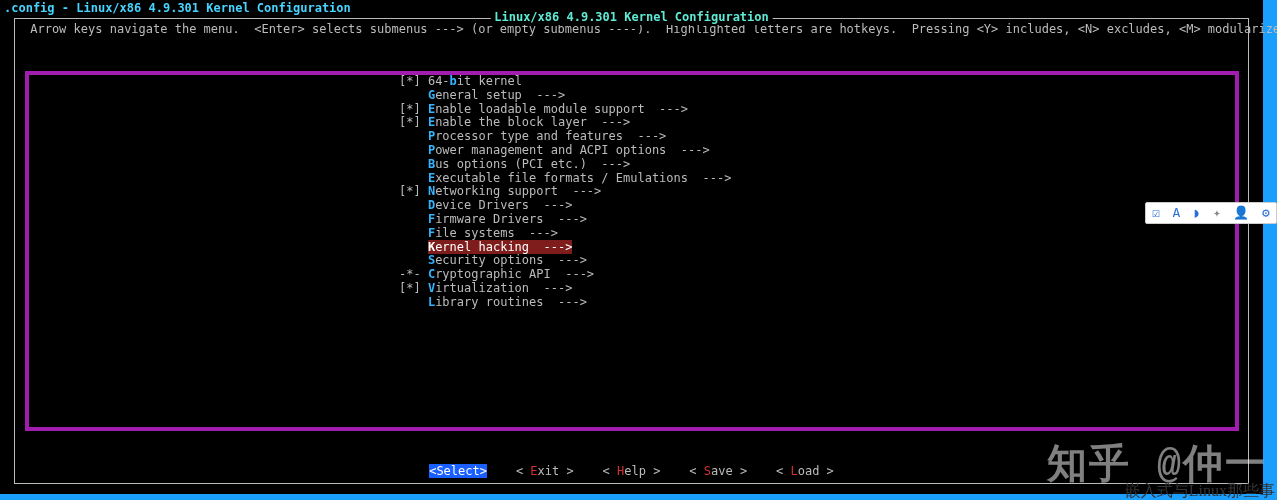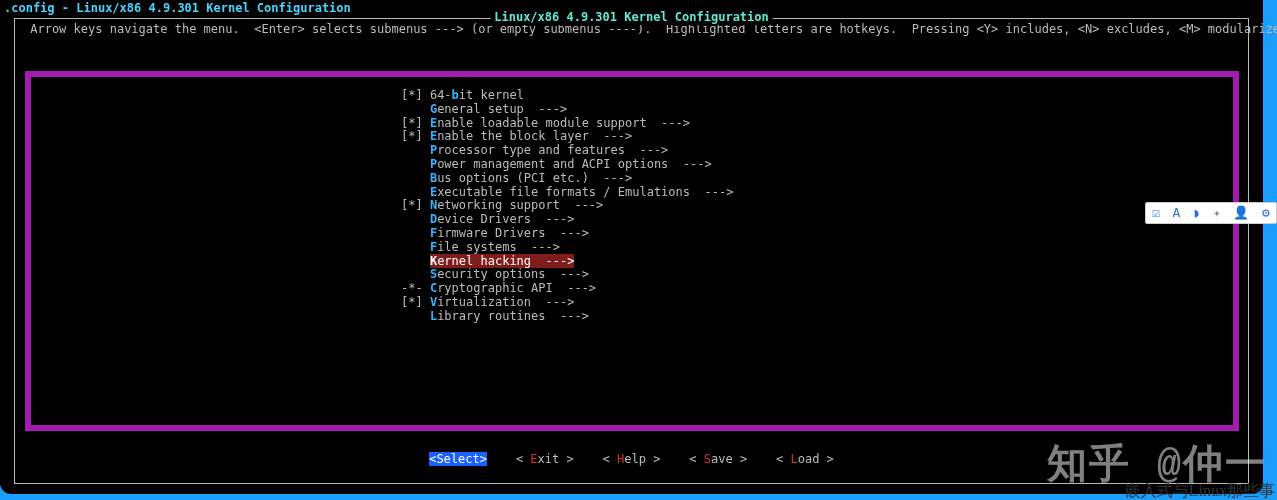--- a/index.html
+++ b/index.html
@@ -24,21 +24,20 @@
     font-weight: bold;
     background: #000;
     width: 1263px;
   }
   .inner-black {
     position: absolute;
     top: 0; left: 0;
     width: 1263px;
     height: 494px;
     background: #000;
-    border-radius: 11px;
   }
   .outer-box {
     position: absolute;
     top: 18px;
     left: 14px;
     width: 1235px;
     height: 466px;
     border: 1px solid #bbb;
     background: #000;
   }
@@ -56,23 +55,23 @@
     color: #bbb;
     padding: 4px 8px 2px 8px;
     white-space: pre;
   }
   .inner-box {
     position: absolute;
     top: 52px;
     left: 10px;
     width: 1214px;
     height: 360px;
-    border: 6px solid #a21caf;
+    border: 4px solid #a21caf;
     background: #000;
-    padding-top: 12px;
+    padding-top: 0;
   }
   .menu-list {
     color: #bbb;
   }
   .menu-row {
     white-space: pre;
     padding-left: 370px;
     height: 13.8px;
   }
   .menu-row.selected {
@@ -80,21 +79,21 @@
   }
   .menu-row.selected .prefix { color:#bbb; }
   .menu-row.selected .label-wrap {
     background: #7f1d1d;
     color: #fff;
   }
   .hotkey { color: #33b5ff; font-weight: bold; }
   .menu-row.selected .hotkey { color: #fff; }
   .button-bar {
     position: absolute;
-    bottom: 16px;
+    bottom: 4px;
     left: 0;
     width: 100%;
     text-align: center;
     color: #bbb;
     white-space: pre;
   }
   .btn {
     display: inline;
   }
   .btn.active {

